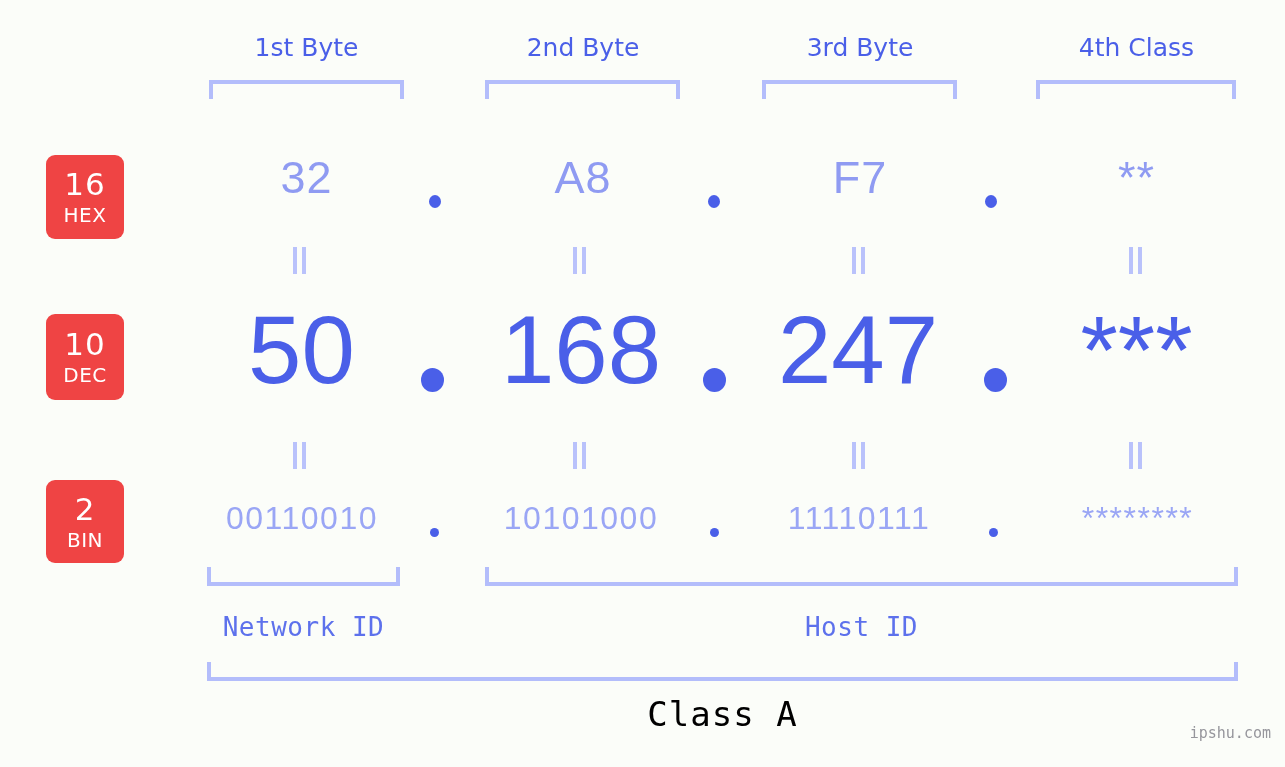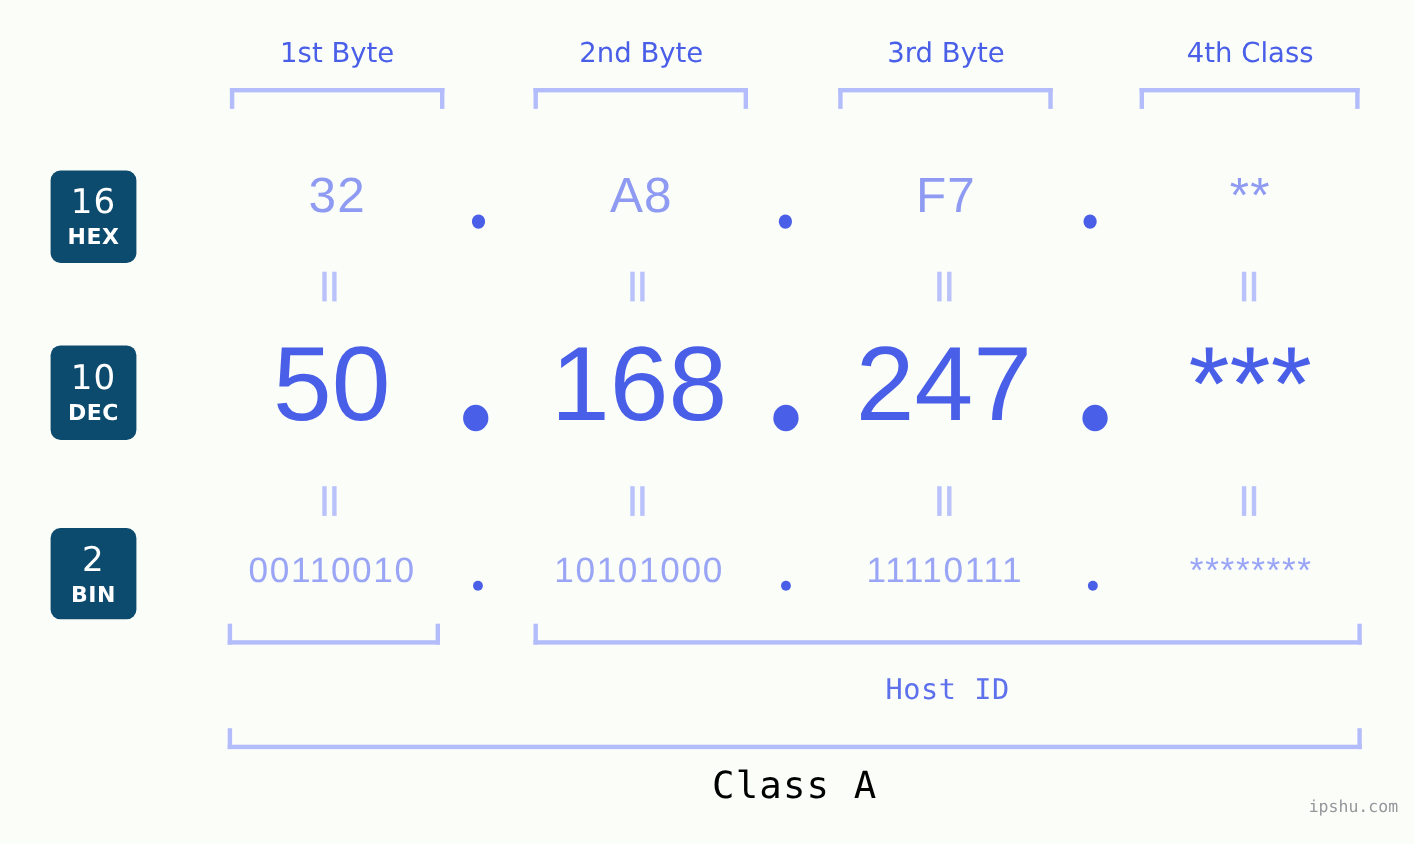--- a/index.html
+++ b/index.html
@@ -45,39 +45,39 @@
   .bracket.up {              
     border-width: 0 4px 4px 4px;
     height: 19px;
   }
 
   
   .badge {
     position: absolute;
     left: 46px;
     width: 78px;
-    background: #0c4a6e;
+    background: #ef4444;
     border-radius: 9px;
     color: #ffffff;
     text-align: center;
     font-family: "DejaVu Sans", sans-serif;
     display: flex;
     flex-direction: column;
     align-items: center;
     justify-content: center;
     line-height: 1;
   }
   .badge .num {
     font-size: 31px;
     font-weight: 400;
     letter-spacing: 1px;
   }
   .badge .nm {
     font-size: 20px;
-    font-weight: 700;
+    font-weight: 400;
     margin-top: 5px;
     letter-spacing: 0.5px;
   }
 
   
   .cell {
     position: absolute;
     text-align: center;
     white-space: nowrap;
     font-family: Liberation Sans, sans-serif;
@@ -243,20 +243,21 @@
     <div class="cell" style="left:483px; top:500px; width:196px;">10101000</div>
     <div class="dot bin" style="left:710px; top:528px;"></div>
     <div class="cell" style="left:761px; top:500px; width:196px;">11110111</div>
     <div class="dot bin" style="left:989px; top:528px;"></div>
     <div class="cell" style="left:1038px; top:500px; width:199px;">********</div>
   </div>
 
   <div class="bracket up" style="left:207px; top:567px; width:193px;"></div>
   <div class="bracket up" style="left:485px; top:567px; width:753px;"></div>
 
+  <div class="idlabel" style="left:207px; top:612px; width:193px;">Network ID</div>
   <div class="idlabel" style="left:485px; top:612px; width:753px;">Host ID</div>
 
   <div class="bracket up" style="left:207px; top:662px; width:1031px;"></div>
   <div class="classlabel" style="left:207px; top:694px; width:1031px;">Class A</div>
 
   <div class="watermark">ipshu.com</div>
 
 </div>
 
 </body></html>

